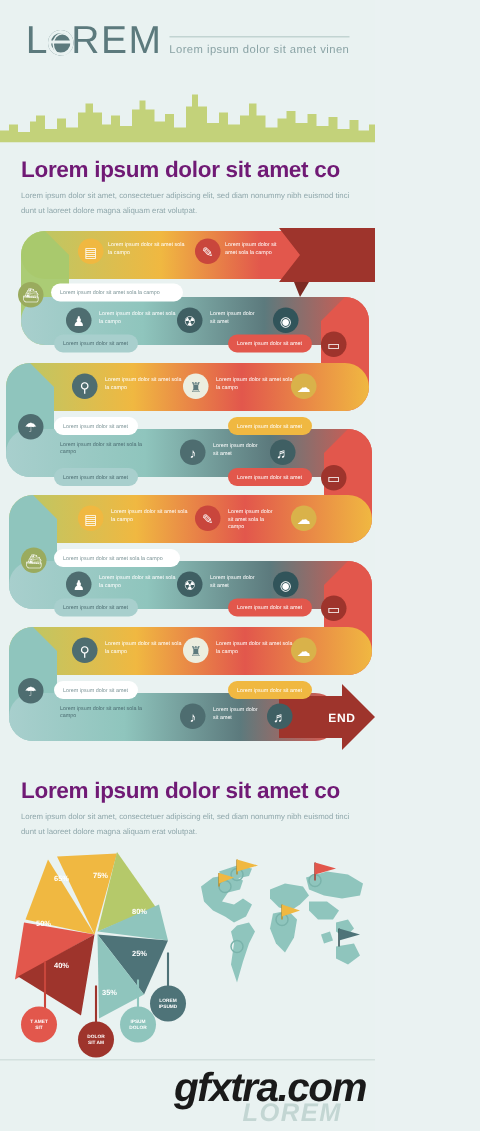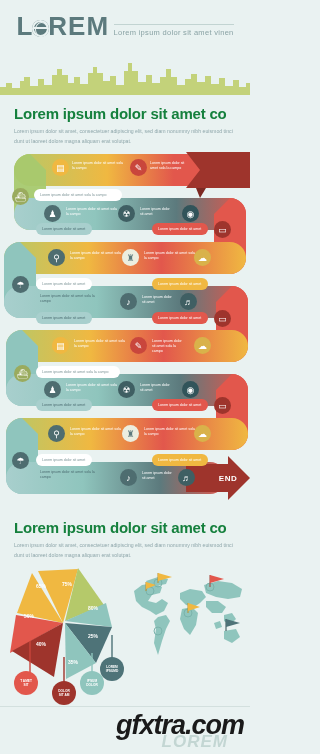--- a/index.html
+++ b/index.html
@@ -9,21 +9,21 @@
     font-family:"Liberation Sans", sans-serif;
     overflow:hidden;
     position:relative;
   }
   .page{position:relative;width:250px;height:754px;overflow:hidden;background:#e9f2f1;}
 
   
   .header{position:relative;height:95px;}
   .logo-wrap{text-align:center;padding-top:13px;}
   .logo-text{
-    font-size:26px;font-weight:bold;letter-spacing:1px;
+    font-size:26px;font-weight:normal;letter-spacing:1px;
     color:#5c7a7d;line-height:1;display:inline-block;position:relative;
   }
   .logo-text .globe{
     display:inline-block;width:17px;height:17px;border-radius:50%;
     background:#5c7a7d;position:relative;vertical-align:-2px;margin:0 -1px;
     box-shadow:inset 0 0 0 2px #e9f2f1;
   }
   .logo-text .globe::before{
     content:"";position:absolute;left:3px;top:2px;width:11px;height:13px;
     border-radius:50%;border:1.5px solid #e9f2f1;
@@ -32,21 +32,21 @@
     content:"";position:absolute;left:1px;top:7px;width:15px;height:2px;background:#e9f2f1;
   }
   .logo-sub{
     font-size:7.5px;color:#8aa3a5;margin-top:3px;letter-spacing:.3px;
     border-top:1px solid #c2d4d2;display:inline-block;padding-top:3px;text-align:right;
   }
   .skyline{position:absolute;left:0;bottom:0;width:250px;height:38px;}
 
   
   .sec-title{
-    font-size:15px;font-weight:bold;color:#15803d;
+    font-size:15px;font-weight:bold;color:#701a75;
     padding:0 14px;margin-top:10px;letter-spacing:-.2px;
   }
   .sec-body{
     font-size:5.2px;color:#8fa7ab;line-height:1.85;
     padding:0 14px;margin-top:5px;
   }
 
   
   .snake{position:relative;width:250px;height:355px;margin-top:6px;}
   .snake svg{position:absolute;left:0;top:0;}

